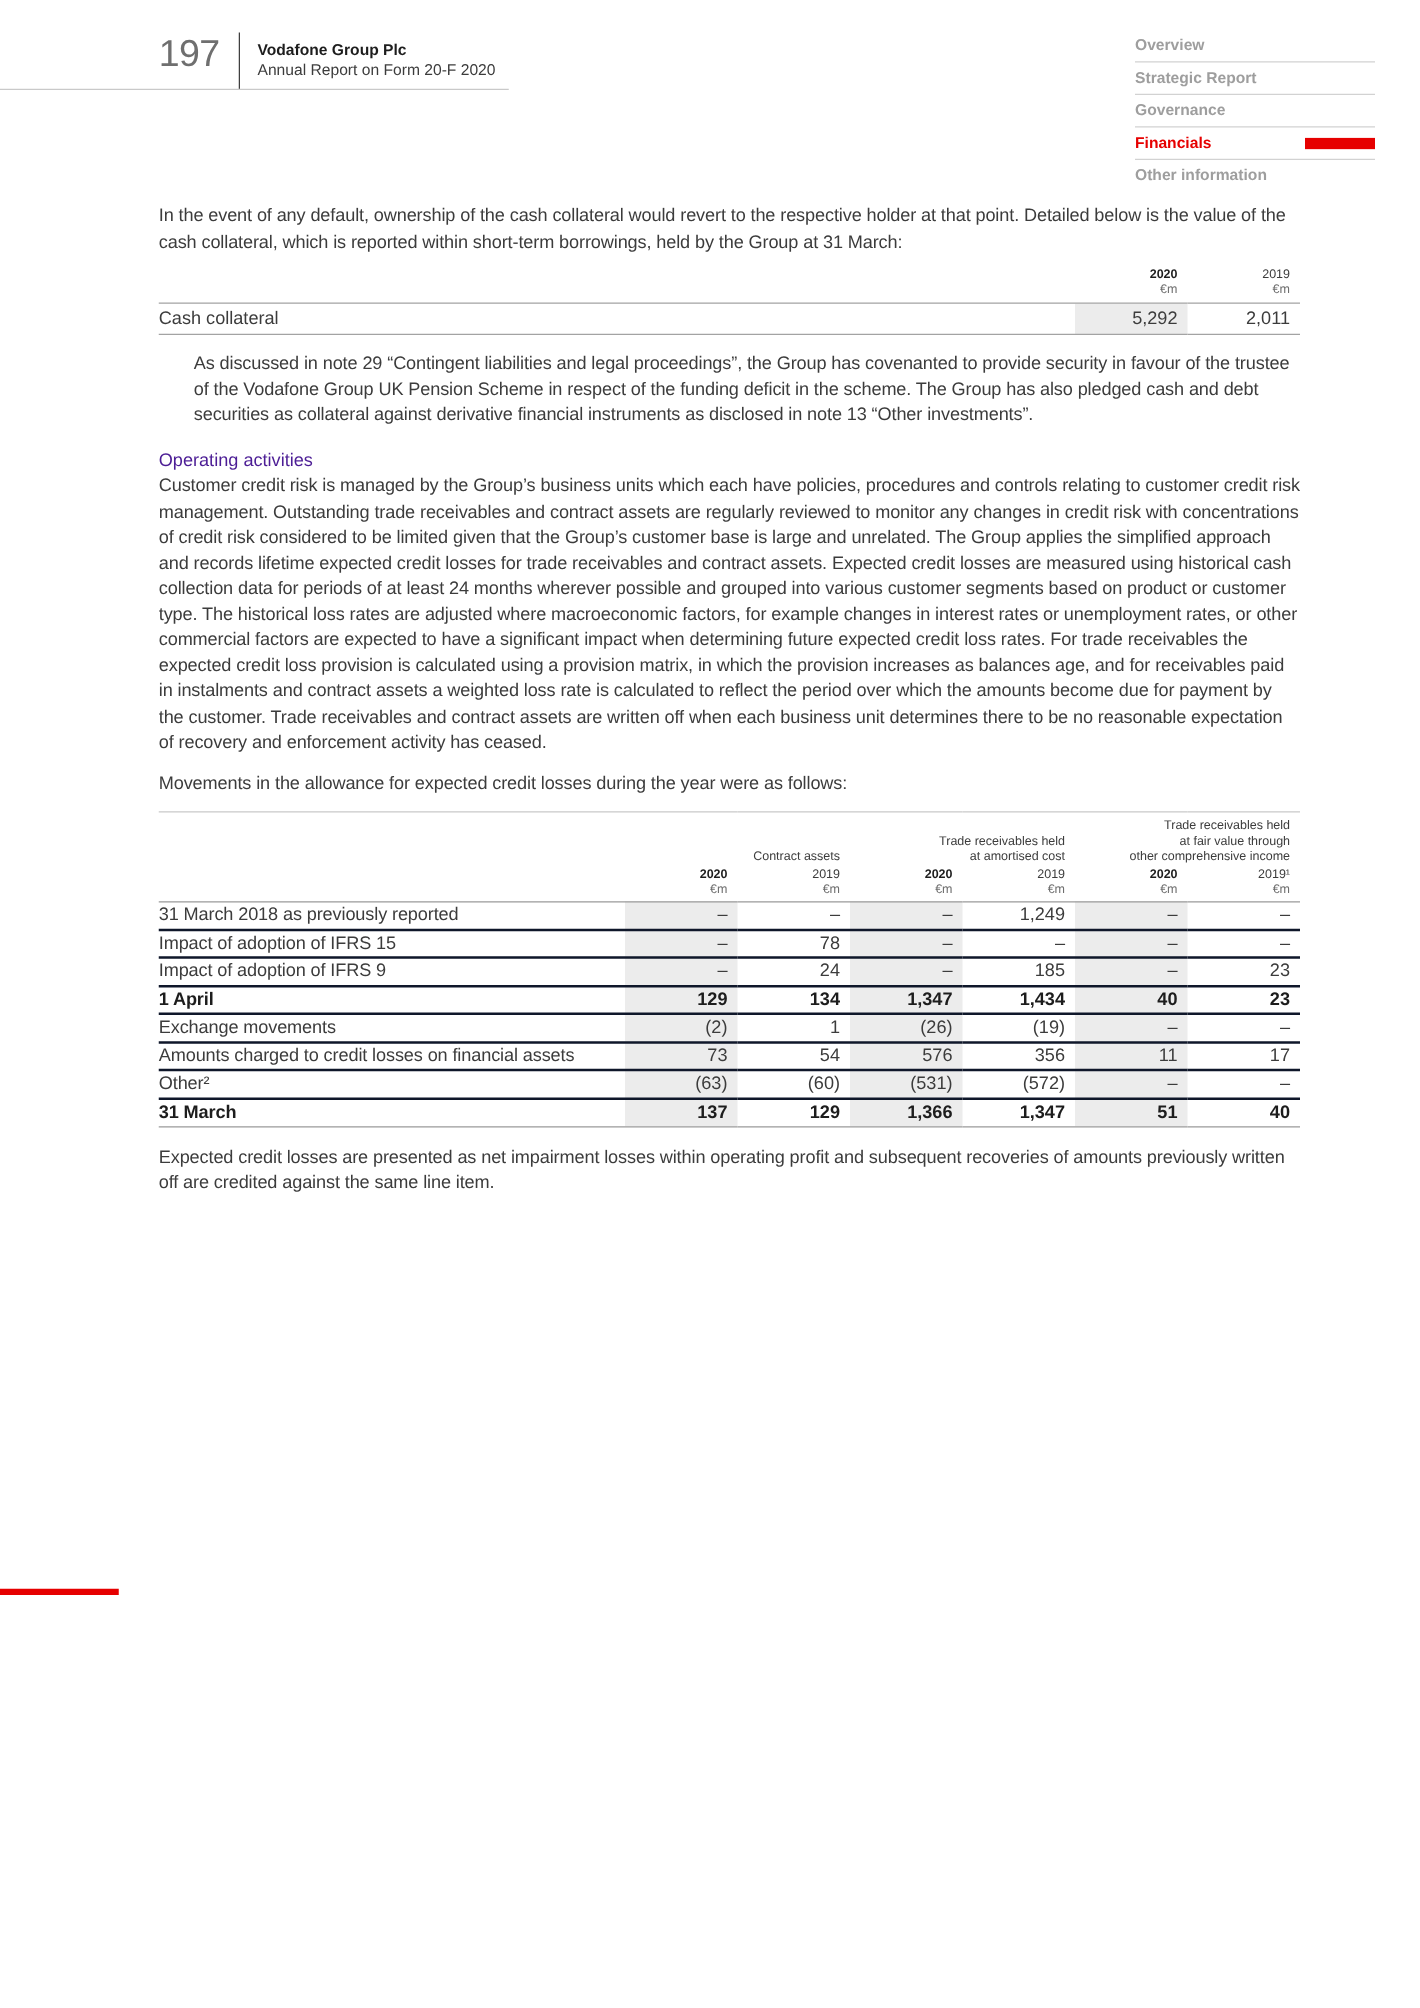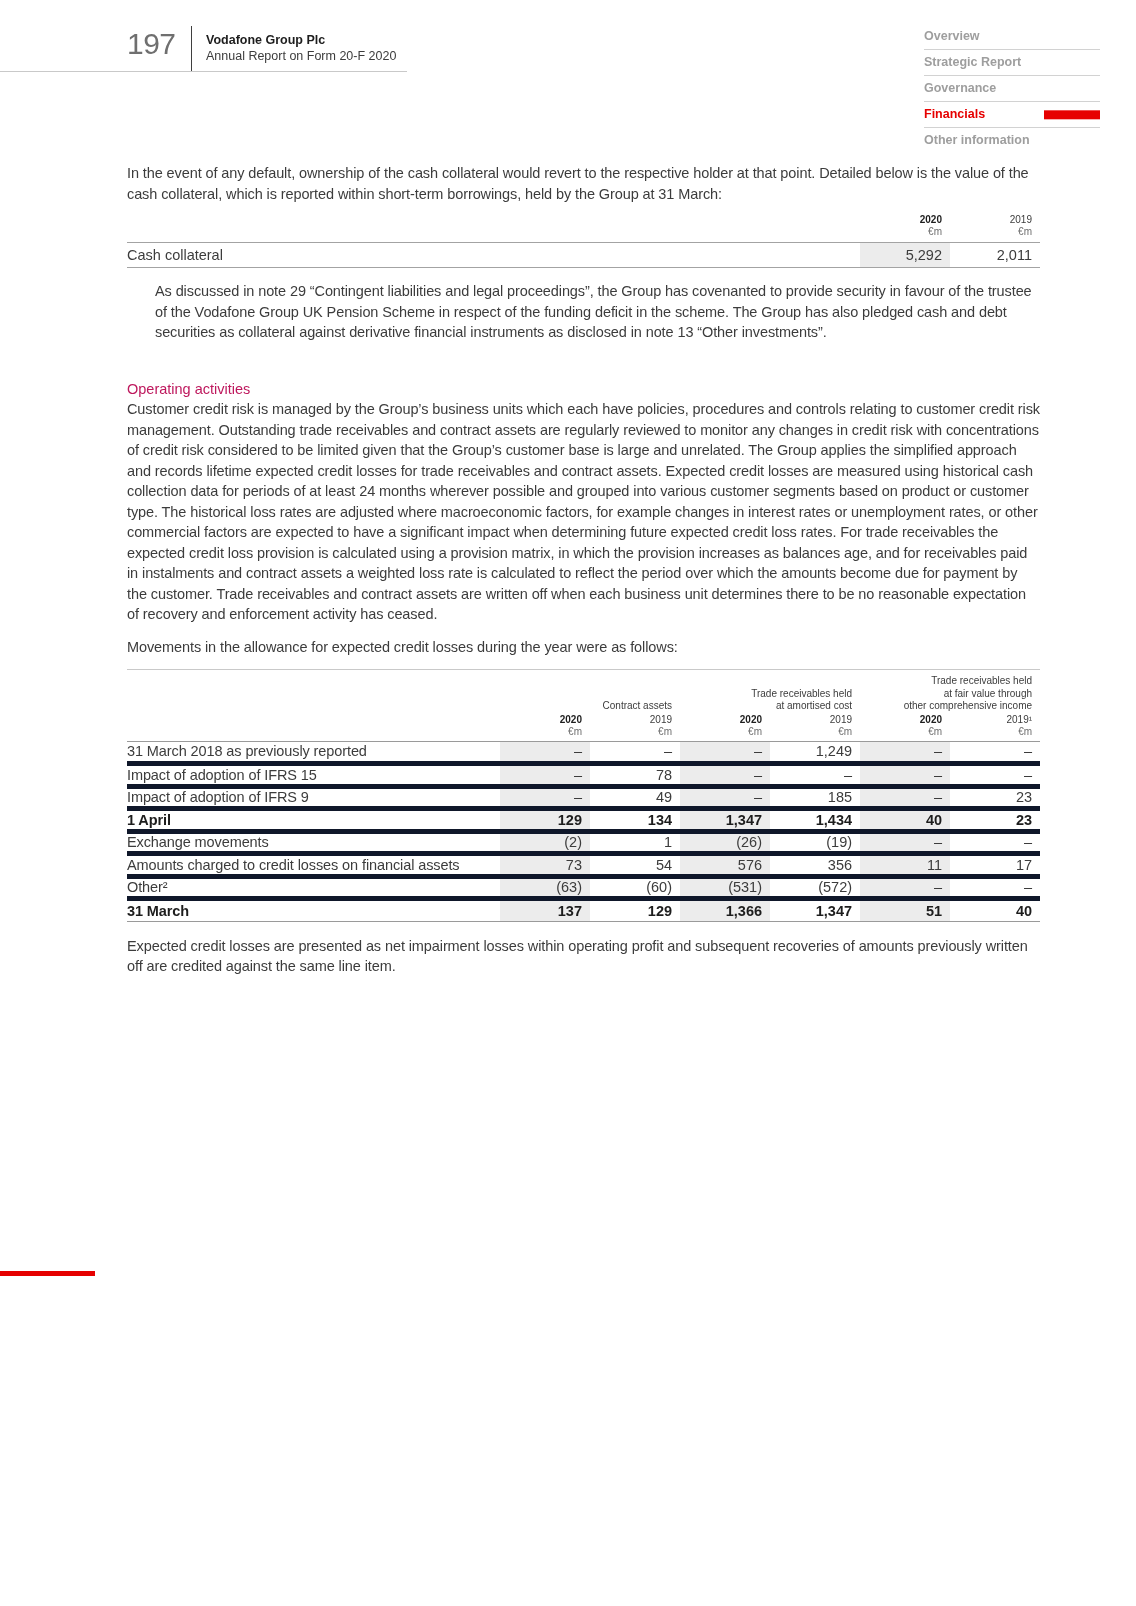--- a/index.html
+++ b/index.html
@@ -31,38 +31,37 @@
   }
 
   
   .section-nav { position: absolute; left: 908px; top: 24px; width: 192px; }
   .nav-item {
     position: relative;
     padding: 5px 0 6px 0;
     border-bottom: 1px solid #d2d2d2;
     font-size: 12.5px; font-weight: bold; color: #9e9e9e;
     cursor: pointer;
-    margin-left: 16px;
   }
   .nav-item:last-child { border-bottom: none; }
   .nav-item.active { color: #e60000; }
   .nav-active-bar {
     position: absolute; right: 0; top: 50%;
     transform: translateY(-52%);
     width: 56px; height: 9px; background: #e60000;
   }
 
   
   .main { position: absolute; left: 127px; top: 163px; width: 913px; }
   .body-text {
     font-size: 14.5px; line-height: 20.5px; color: #3c3c3c; letter-spacing: -0.1px;
   }
   .red-heading {
-    margin-top: 36px;
-    font-size: 14.5px; font-weight: normal; color: #be185d; line-height: 20.5px;
+    margin-top: 16px;
+    font-size: 14.5px; font-weight: normal; color: #4c1d95; line-height: 20.5px;
   }
   .pension-paragraph { margin-top: 13px; margin-left: 28px; }
   .movements-intro { margin-top: 12px; }
   .closing-paragraph { margin-top: 14px; }
 
   
   table.fin-table {
     width: 913px; border-collapse: collapse; table-layout: fixed;
   }
   .fin-table th, .fin-table td { font-weight: normal; }
@@ -88,21 +87,21 @@
     padding: 5px 8px 1px 0;
     font-size: 10px; line-height: 12.5px; color: #3c3c3c;
     text-align: right; vertical-align: bottom; white-space: pre-line;
   }
   .movements-table tr.year-row th {
     padding-bottom: 3px; vertical-align: bottom;
     border-bottom: 1px solid #9a9a9a;
   }
   .movements-table tbody td {
     height: 22.5px; font-size: 14.5px; vertical-align: middle;
-    border-bottom: 5px solid #0f172a; color: #3c3c3c;
+    border-bottom: 2px solid #0f172a; color: #3c3c3c;
   }
   .movements-table td.label { text-align: left; letter-spacing: -0.1px; }
   .movements-table tr.bold-row td { font-weight: bold; color: #1d1d1d; }
   .movements-table tr.total-row td { border-bottom: 1px solid #9a9a9a; }
 
   
   .notes { margin-top: 10px; font-size: 10.5px; color: #3c3c3c; }
   .notes-heading { line-height: 14px; }
   .note-line { display: flex; line-height: 14px; }
   .note-num { width: 17px; flex: none; }
@@ -238,21 +237,21 @@
           <td class="num c20">–</td>
           <td class="num">78</td>
           <td class="num c20">–</td>
           <td class="num">–</td>
           <td class="num c20">–</td>
           <td class="num">–</td>
         </tr>
         <tr>
           <td class="label">Impact of adoption of IFRS 9</td>
           <td class="num c20">–</td>
-          <td class="num">49</td>
+          <td class="num">24</td>
           <td class="num c20">–</td>
           <td class="num">185</td>
           <td class="num c20">–</td>
           <td class="num">23</td>
         </tr>
         <tr class="bold-row">
           <td class="label">1 April</td>
           <td class="num c20">129</td>
           <td class="num">134</td>
           <td class="num c20">1,347</td>

